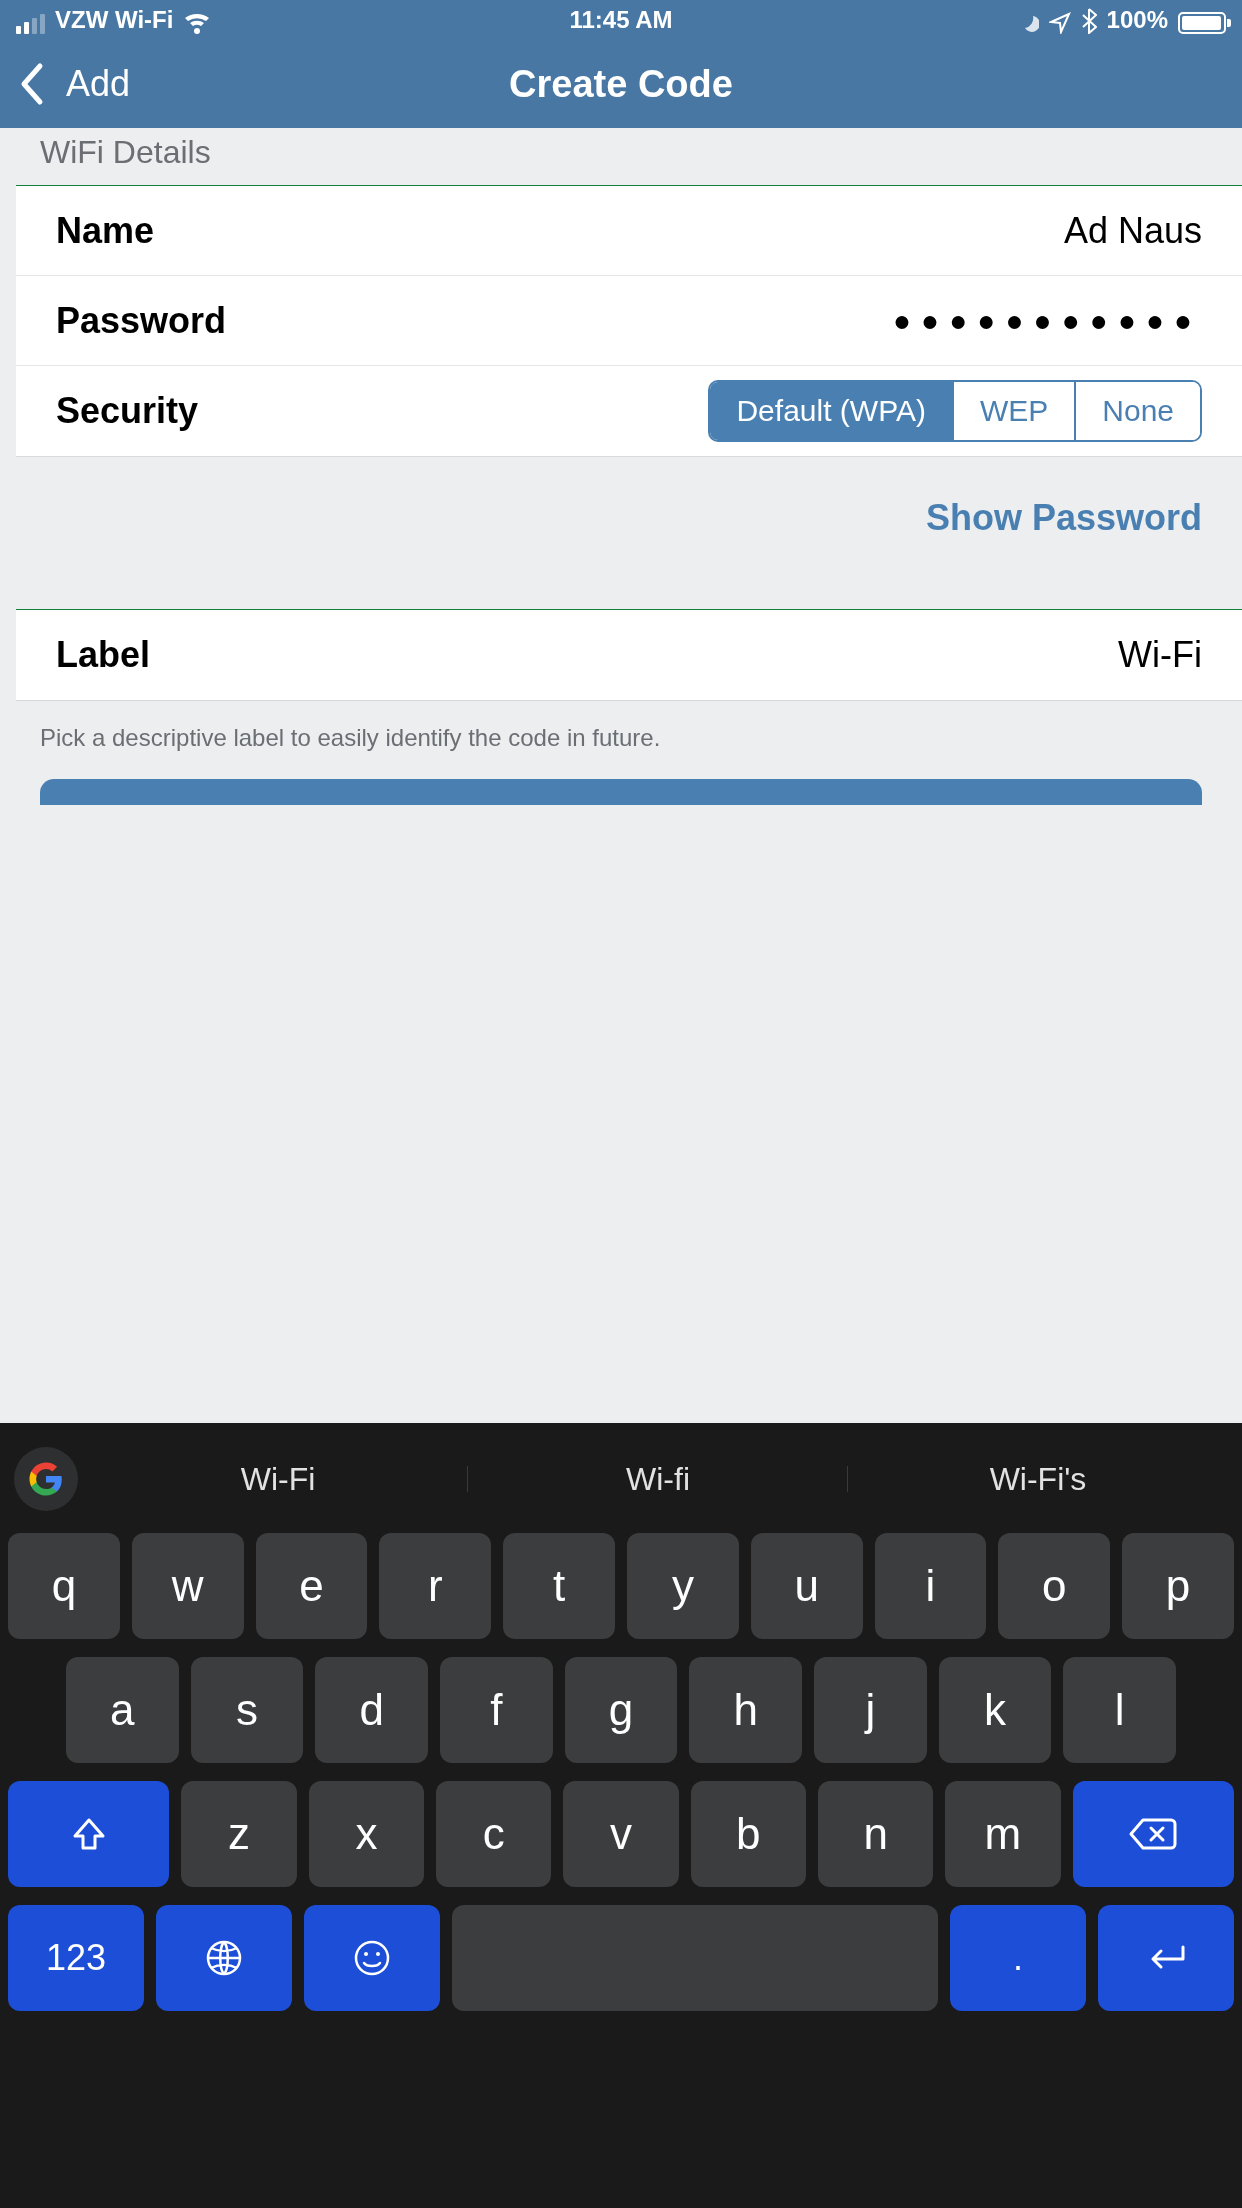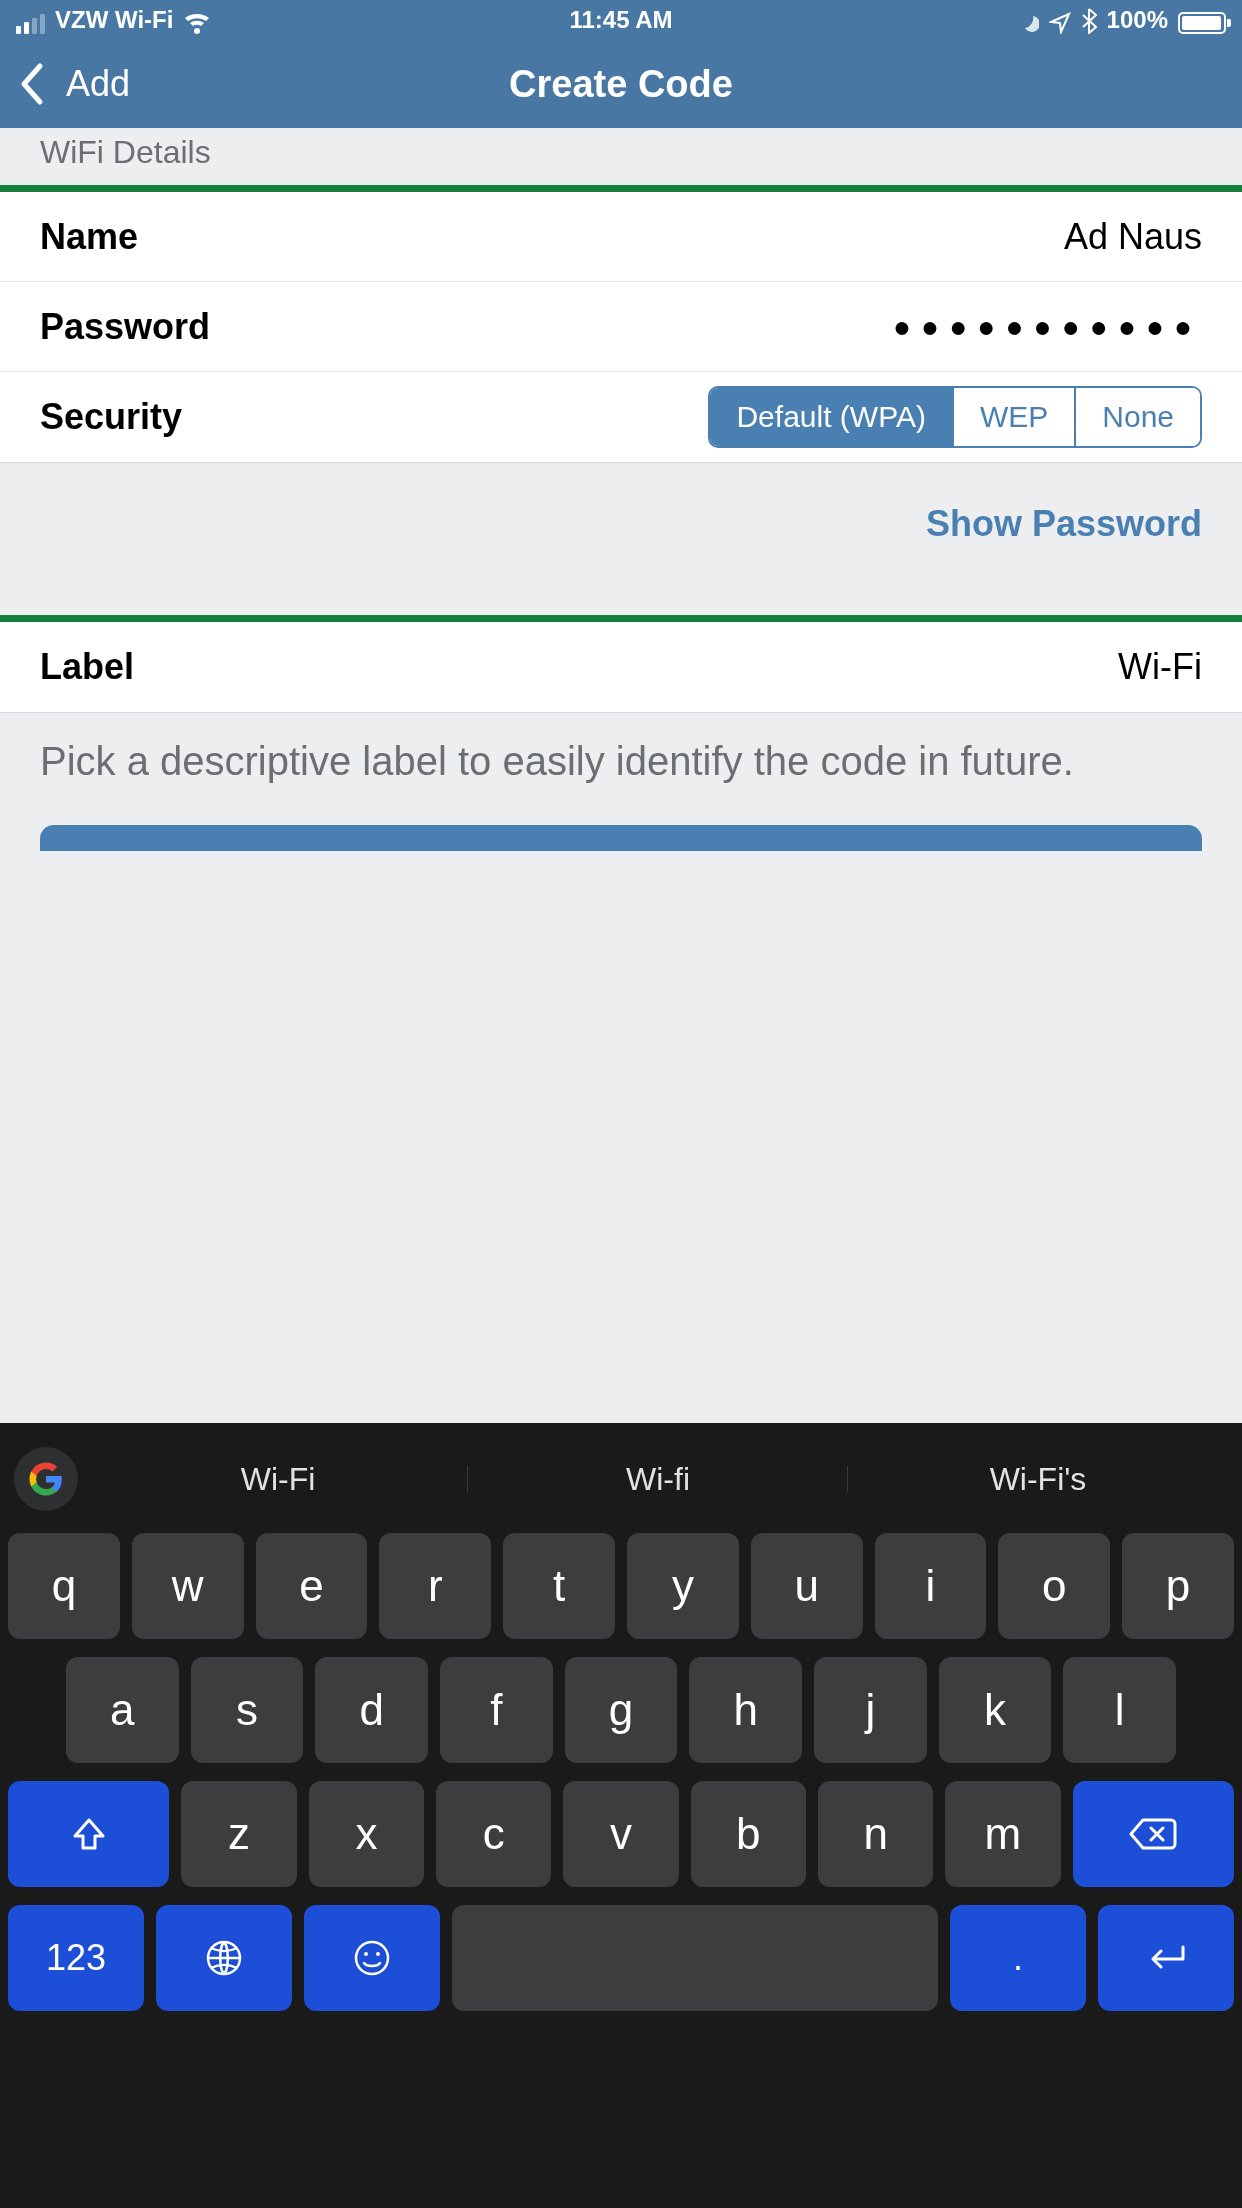--- a/index.html
+++ b/index.html
@@ -19,37 +19,37 @@
   .battery-fill { position:absolute; left:2px; top:2px; bottom:2px; right:3px; background:#fff; border-radius:2px; }
 
   
   .nav-bar { background:#4877a3; height:88px; position:relative; display:flex; align-items:center; }
   .back-btn { display:flex; align-items:center; gap:20px; color:#fff; font-size:36px; padding-left:18px; font-weight:400; }
   .chevron-left { width:28px; height:44px; }
   .nav-title { position:absolute; left:50%; transform:translateX(-50%); color:#fff; font-size:38px; font-weight:700; }
 
   
   .section-header { padding:6px 40px 14px; font-size:32px; color:#6b6f73; font-weight:400; }
-  .table-group { background:#fff; border-top:7px solid #15803d; border-bottom:1px solid #d7dadd; }
+  .table-group { background:#fff; border-top:1px solid #15803d; border-bottom:1px solid #d7dadd;margin-left:16px; }
   .row { display:flex; align-items:center; justify-content:space-between; padding:0 40px; min-height:90px; border-bottom:1px solid #e4e6e9; }
   .row:last-child { border-bottom:none; }
   .row-label { font-size:36px; font-weight:700; color:#000; }
   .row-value { font-size:36px; color:#000; }
   .pw-dots { font-size:30px; letter-spacing:10px; color:#000; font-weight:900; }
 
   
   .segmented { display:flex; border:2px solid #4a7fb1; border-radius:10px; overflow:hidden; }
   .segmented .seg { padding:12px 26px; font-size:30px; color:#4a7fb1; border-left:2px solid #4a7fb1; background:#fff; }
   .segmented .seg:first-child { border-left:none; }
   .segmented .seg.selected { background:#4a7fb1; color:#fff; }
 
   .show-pw { text-align:right; padding:40px 40px 70px; }
   .show-pw-link { color:#4a7fb1; font-size:36px; font-weight:700; }
 
-  .footer-text { padding:20px 40px 36px; font-size:40px; color:#6b6f73; line-height:1.4; }
+  .footer-text { padding:20px 40px 24px; font-size:24px; color:#6b6f73; line-height:1.4; }
 
   .primary-button-peek { margin:0 40px; height:26px; background:#4a7fb1; border-radius:14px 14px 0 0; }
 
   
   .keyboard { position:absolute; bottom:0; left:0; right:0; background:#1a1a1a; padding-top:10px; height:785px; }
   .kb-sugg { display:flex; align-items:center; height:92px; padding:0 14px; gap:0; }
   .g-icon { width:64px; height:64px; border-radius:50%; background:#2e2f30; display:flex; align-items:center; justify-content:center; margin-right:10px; }
   .sugg-item { flex:1; text-align:center; color:#e2e2e2; font-size:32px; position:relative; }
   .sugg-item:not(:last-child):after { content:""; position:absolute; right:0; top:15%; bottom:15%; width:1px; background:#3a3a3a; }
   .kb-rows { padding:8px 8px 14px; }

